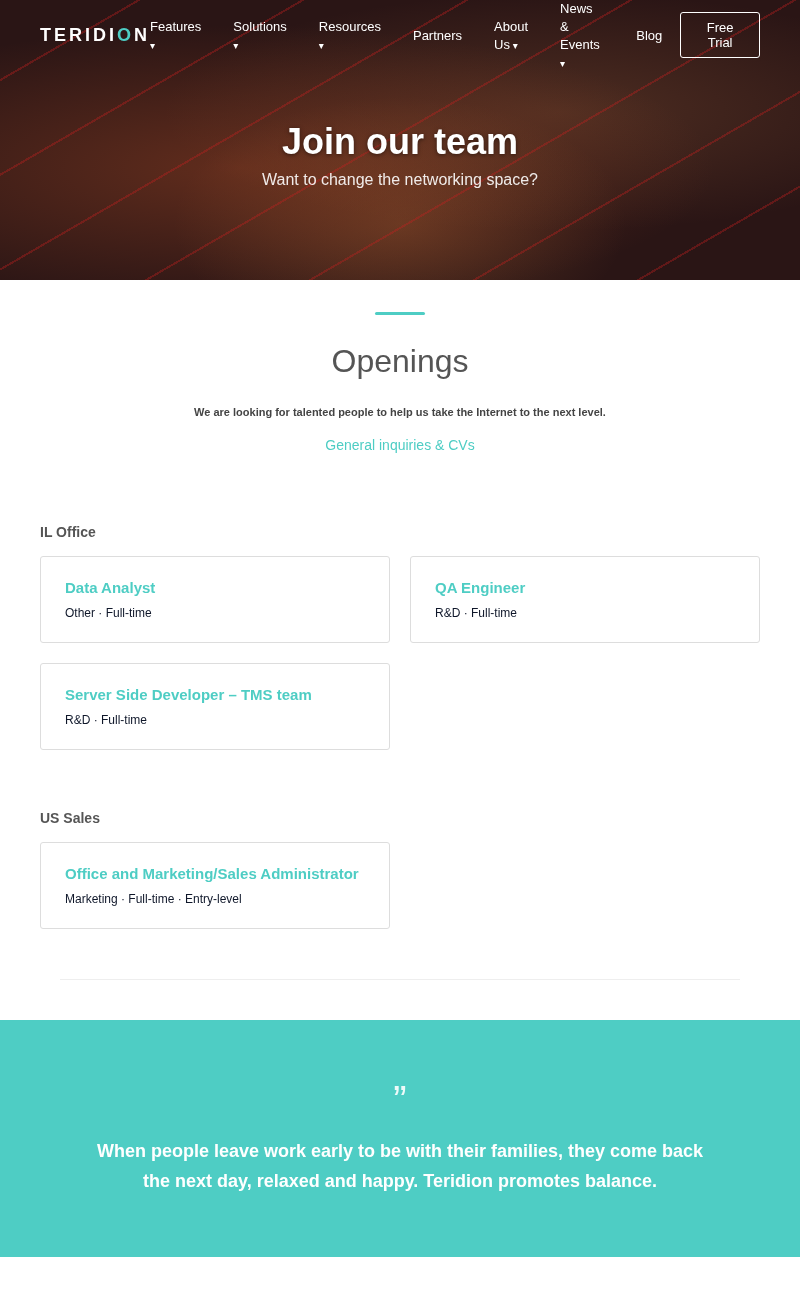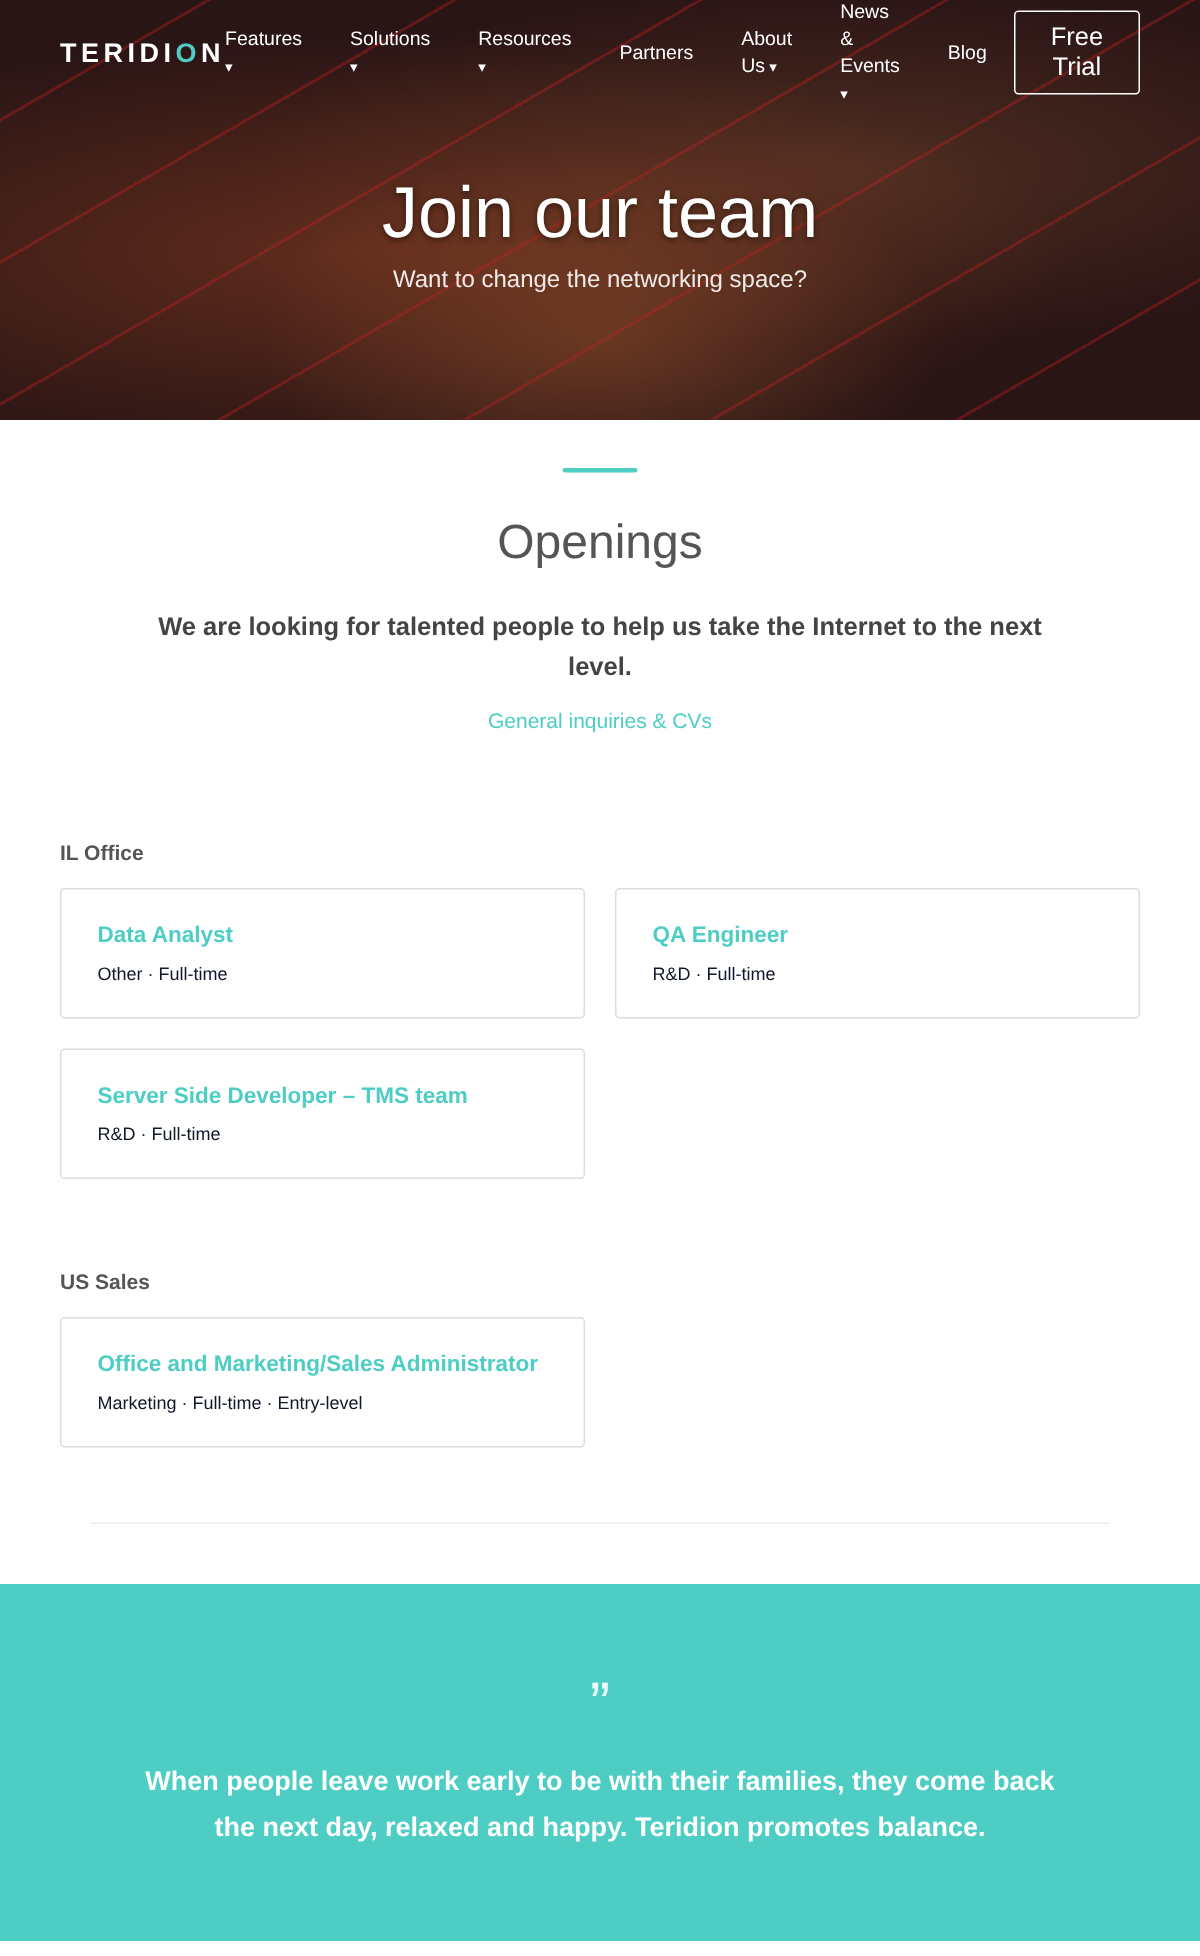--- a/index.html
+++ b/index.html
@@ -38,21 +38,21 @@
     }
     .nav-links li a.has-arrow::after {
       content: ' ▾';
       font-size: 10px;
     }
     .free-trial-btn {
       border: 1.5px solid #fff;
       padding: 7px 16px;
       border-radius: 3px;
       color: #fff;
-      font-size: 17px;
+      font-size: 13px;
       cursor: pointer;
       background: transparent;
     }
 
     
     .hero {
       position: relative;
       width: 800px;
       height: 280px;
       overflow: hidden;
@@ -83,22 +83,22 @@
       );
     }
     .hero-content {
       position: relative;
       z-index: 5;
       text-align: center;
       color: #fff;
       padding-top: 30px;
     }
     .hero-title {
-      font-size: 48px;
-      font-weight: 400;
+      font-size: 36px;
+      font-weight: 700;
       margin-bottom: 8px;
       text-shadow: 0 1px 4px rgba(0,0,0,0.5);
     }
     .hero-subtitle {
       font-size: 16px;
       font-weight: 400;
       opacity: 0.9;
     }
 
     
@@ -119,21 +119,21 @@
       padding: 20px 60px 40px;
       text-align: center;
     }
     .openings-title {
       font-size: 32px;
       font-weight: 300;
       color: #555;
       margin-bottom: 24px;
     }
     .openings-desc {
-      font-size: 17px;
+      font-size: 11px;
       font-weight: 600;
       color: #444;
       line-height: 1.6;
       max-width: 600px;
       margin: 0 auto 14px;
     }
     .general-inquiries {
       color: #4ecdc4;
       font-size: 14px;
       text-decoration: none;

